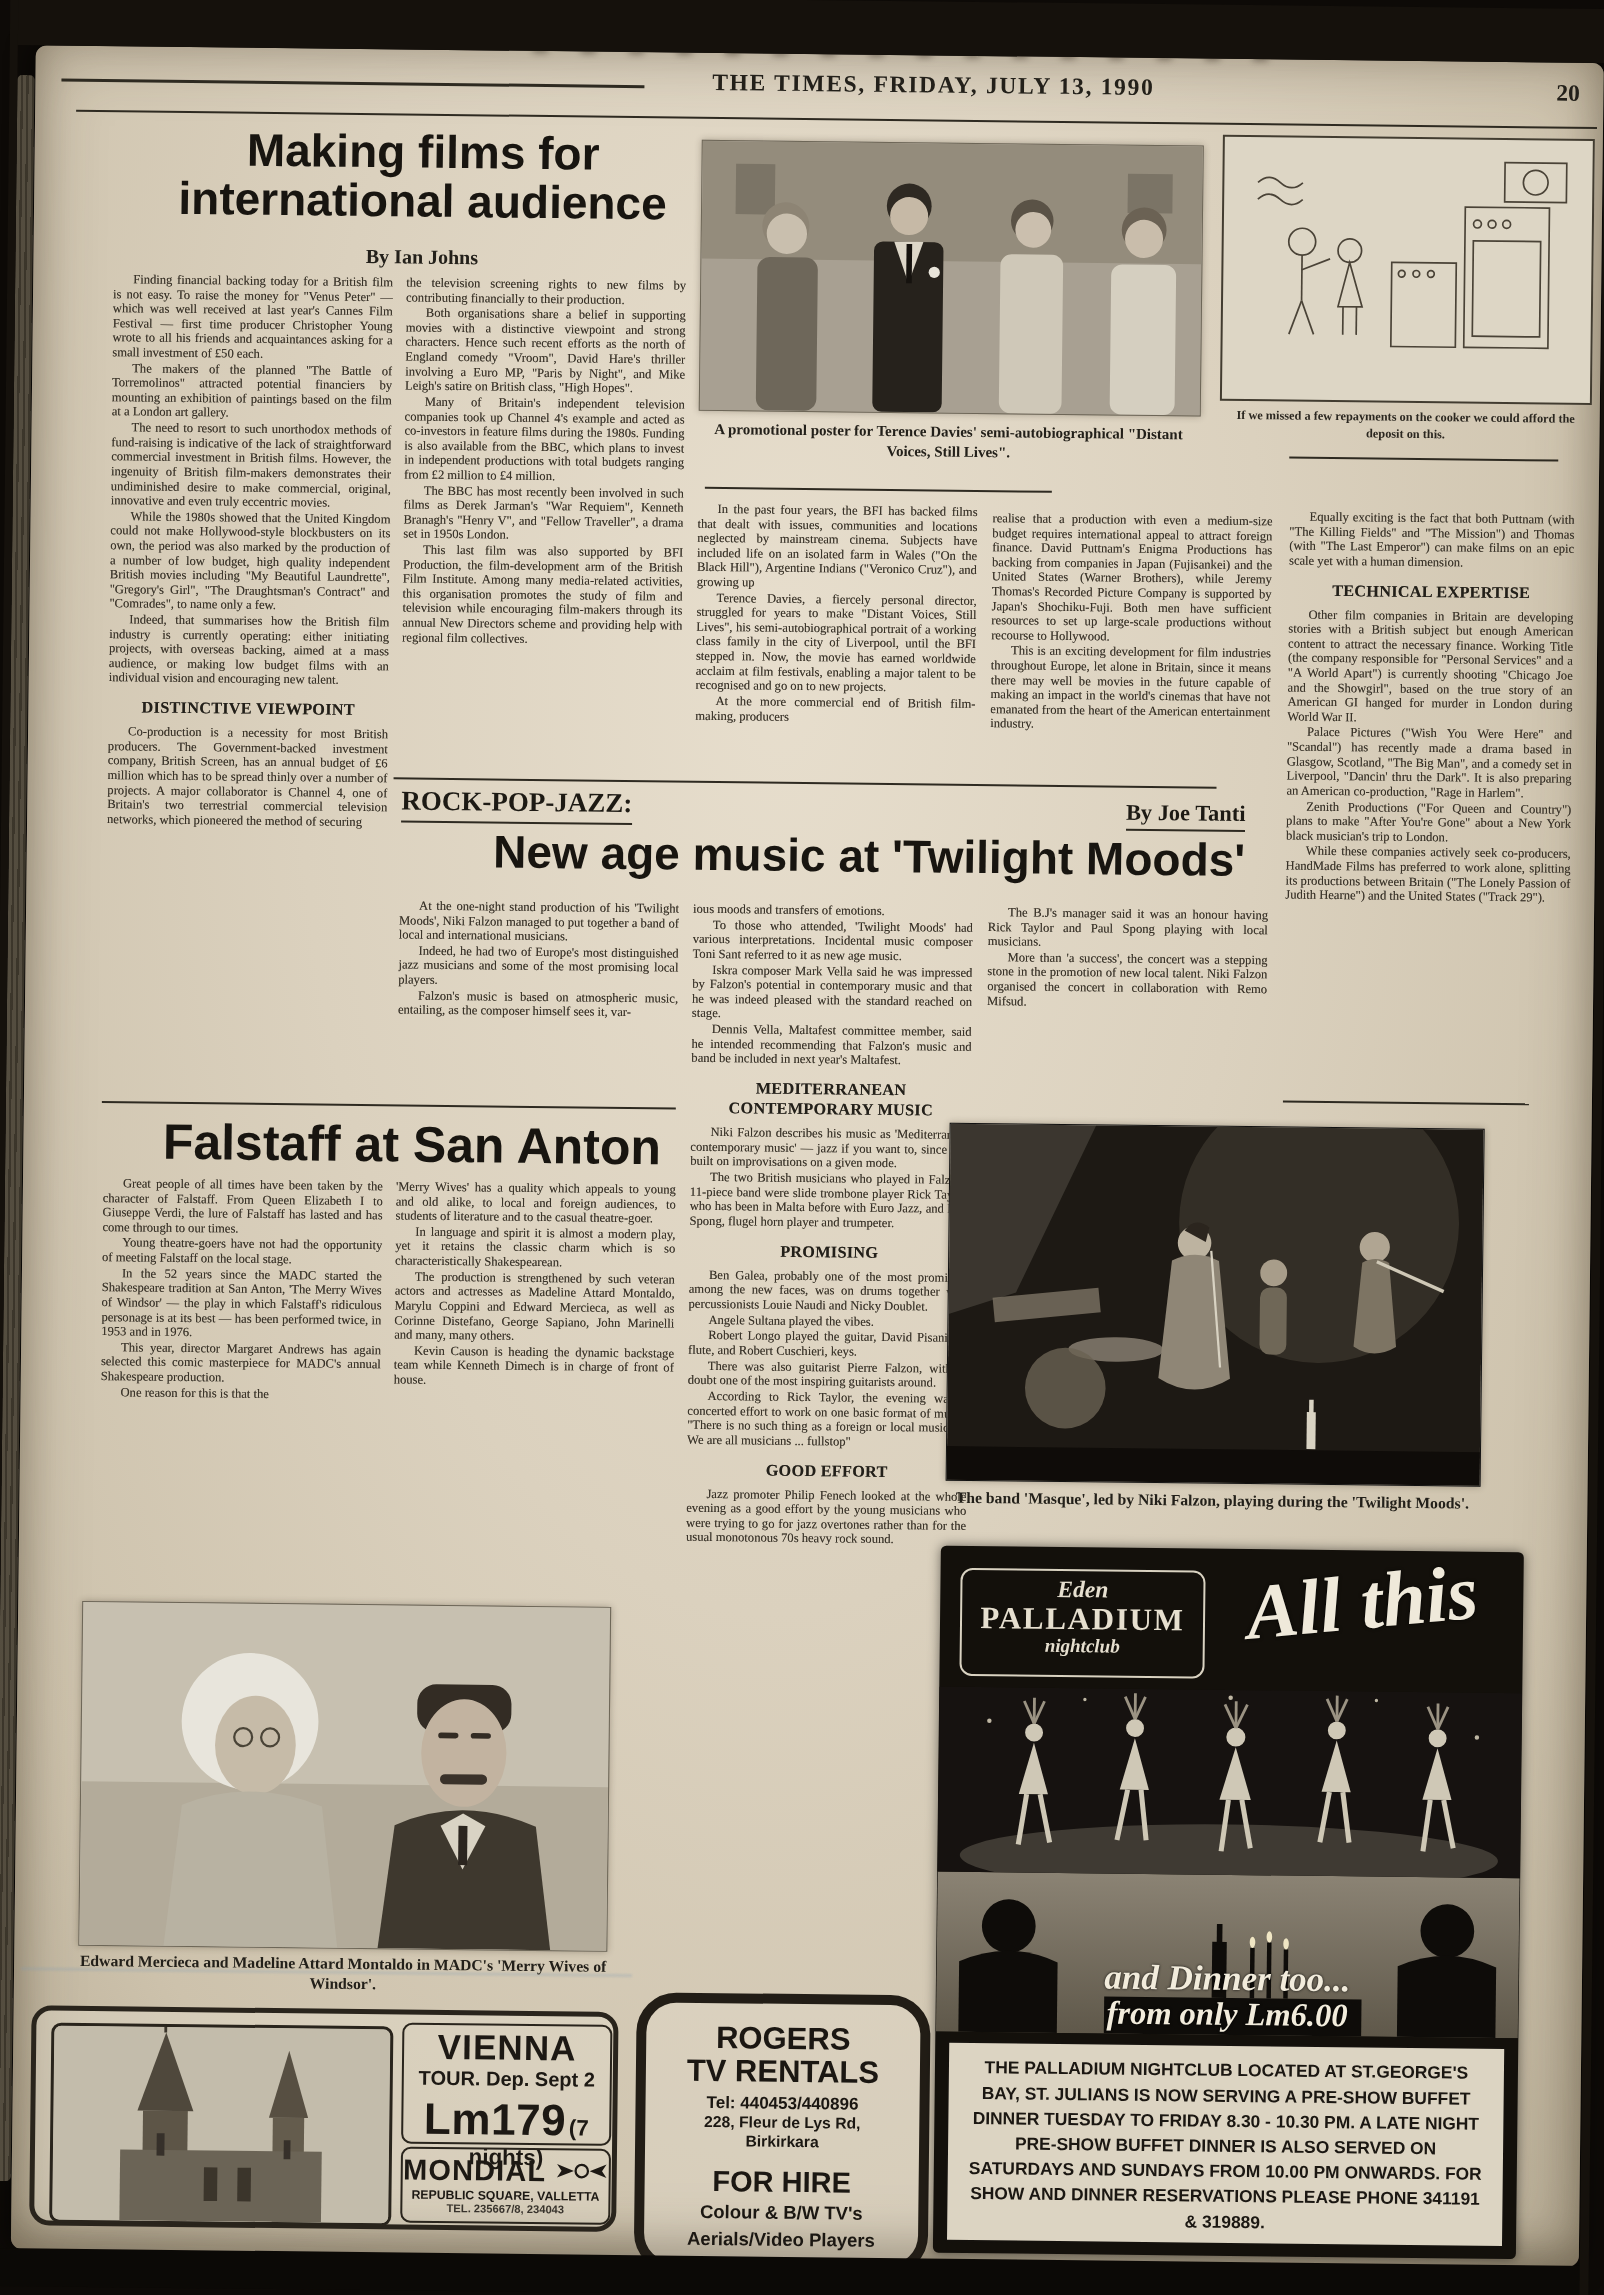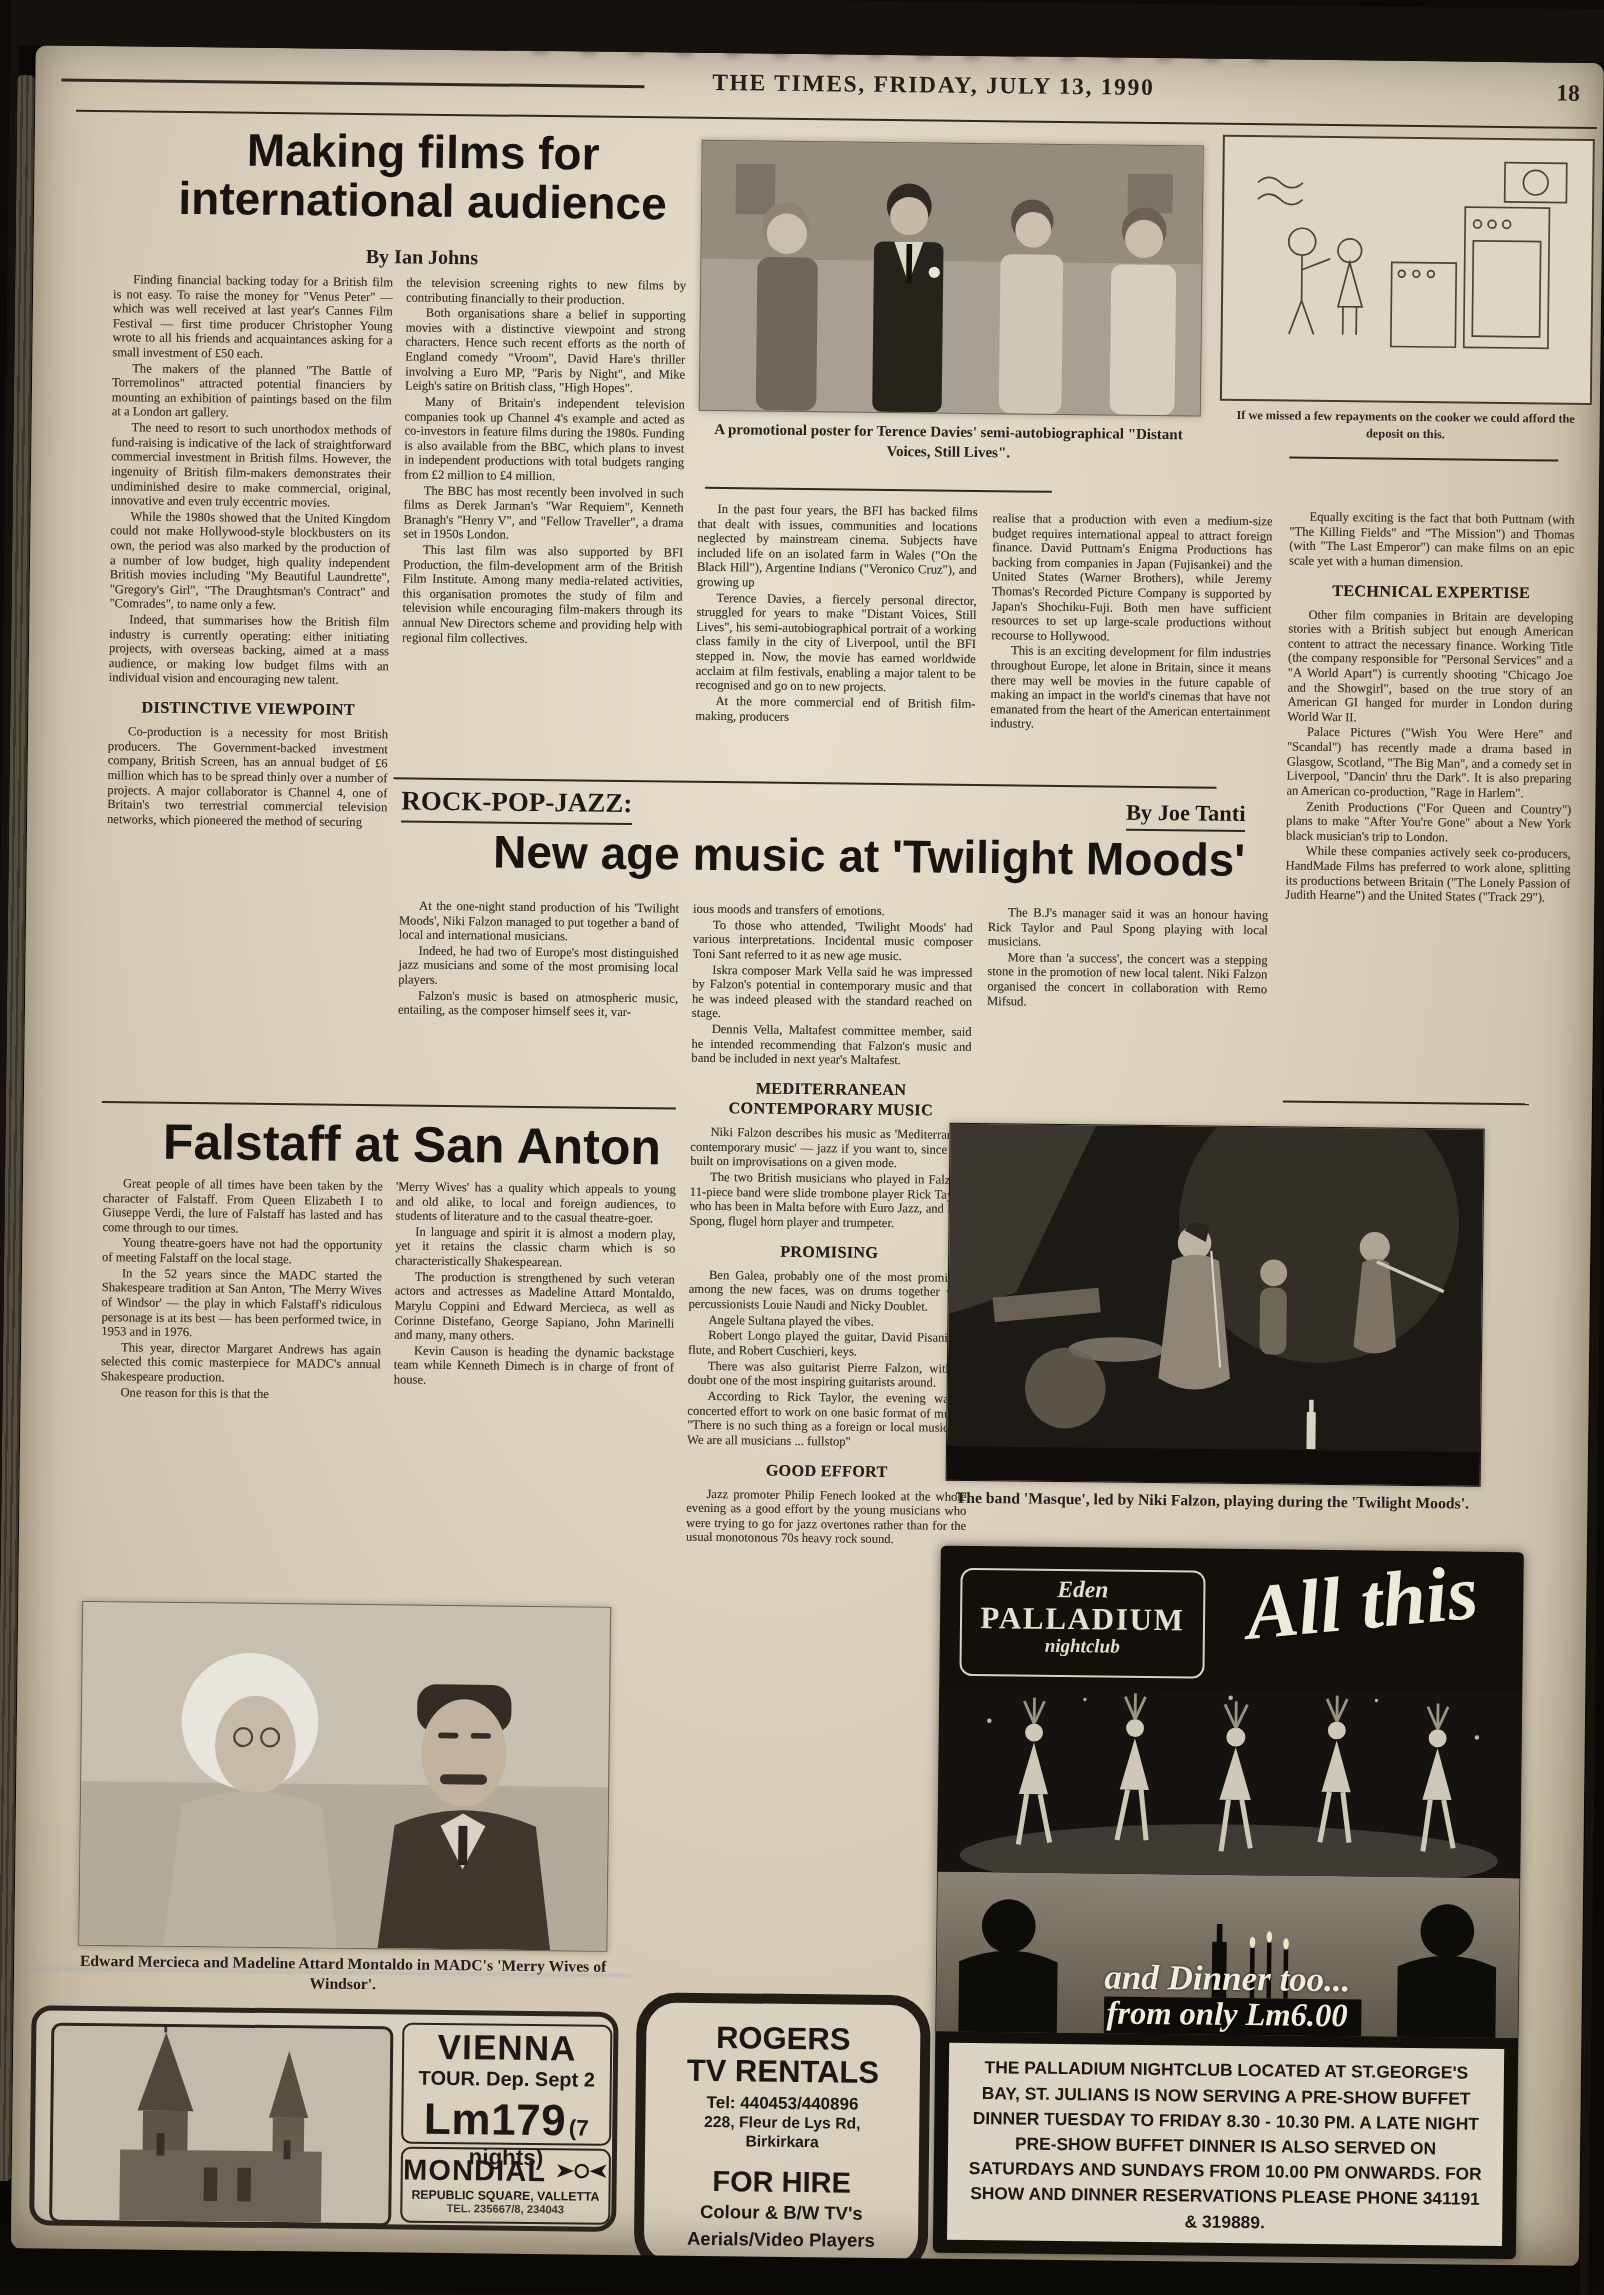--- a/index.html
+++ b/index.html
@@ -85,21 +85,21 @@
 <body>
 
 <div class="canvas">
   <div class="tilt">
     <div class="sheet"></div>
     <div class="edge-strip"></div>
     <div class="ghost-top"></div>
     <div class="crease"></div>
 
     <div class="abs masthead" style="left:560px;top:71px;width:728px;">THE TIMES, FRIDAY, JULY 13, 1990</div>
-    <div class="abs pageno" style="left:1547px;top:73px;">18</div>
+    <div class="abs pageno" style="left:1547px;top:73px;">20</div>
     <div class="rule" style="left:67px;top:118px;width:1521px;height:2.2px;"></div>
     <div class="rule" style="left:52px;top:87px;width:583px;height:2.8px;"></div>
 
     <div class="abs headline-sans" style="left:140px;top:132px;width:549px;font-size:46px;line-height:1.06;">Making films for international audience</div>
     <div class="abs byline" style="left:140px;top:249px;width:549px;">By Ian Johns</div>
 
     <div class="abs col" style="left:106px;top:280px;width:280px;height:818px;">
         <p>Finding financial backing today for a British film is not easy. To raise the money for "Venus Peter" — which was well received at last year's Cannes Film Festival — first time producer Christopher Young wrote to all his friends and acquaintances asking for a small investment of £50 each.</p>
         <p>The makers of the planned "The Battle of Torremolinos" attracted potential financiers by mounting an exhibition of paintings based on the film at a London art gallery.</p>
         <p>The need to resort to such unorthodox methods of fund-raising is indicative of the lack of straightforward commercial investment in British films. However, the ingenuity of British film-makers demonstrates their undiminished desire to make commercial, original, innovative and even truly eccentric movies.</p>

